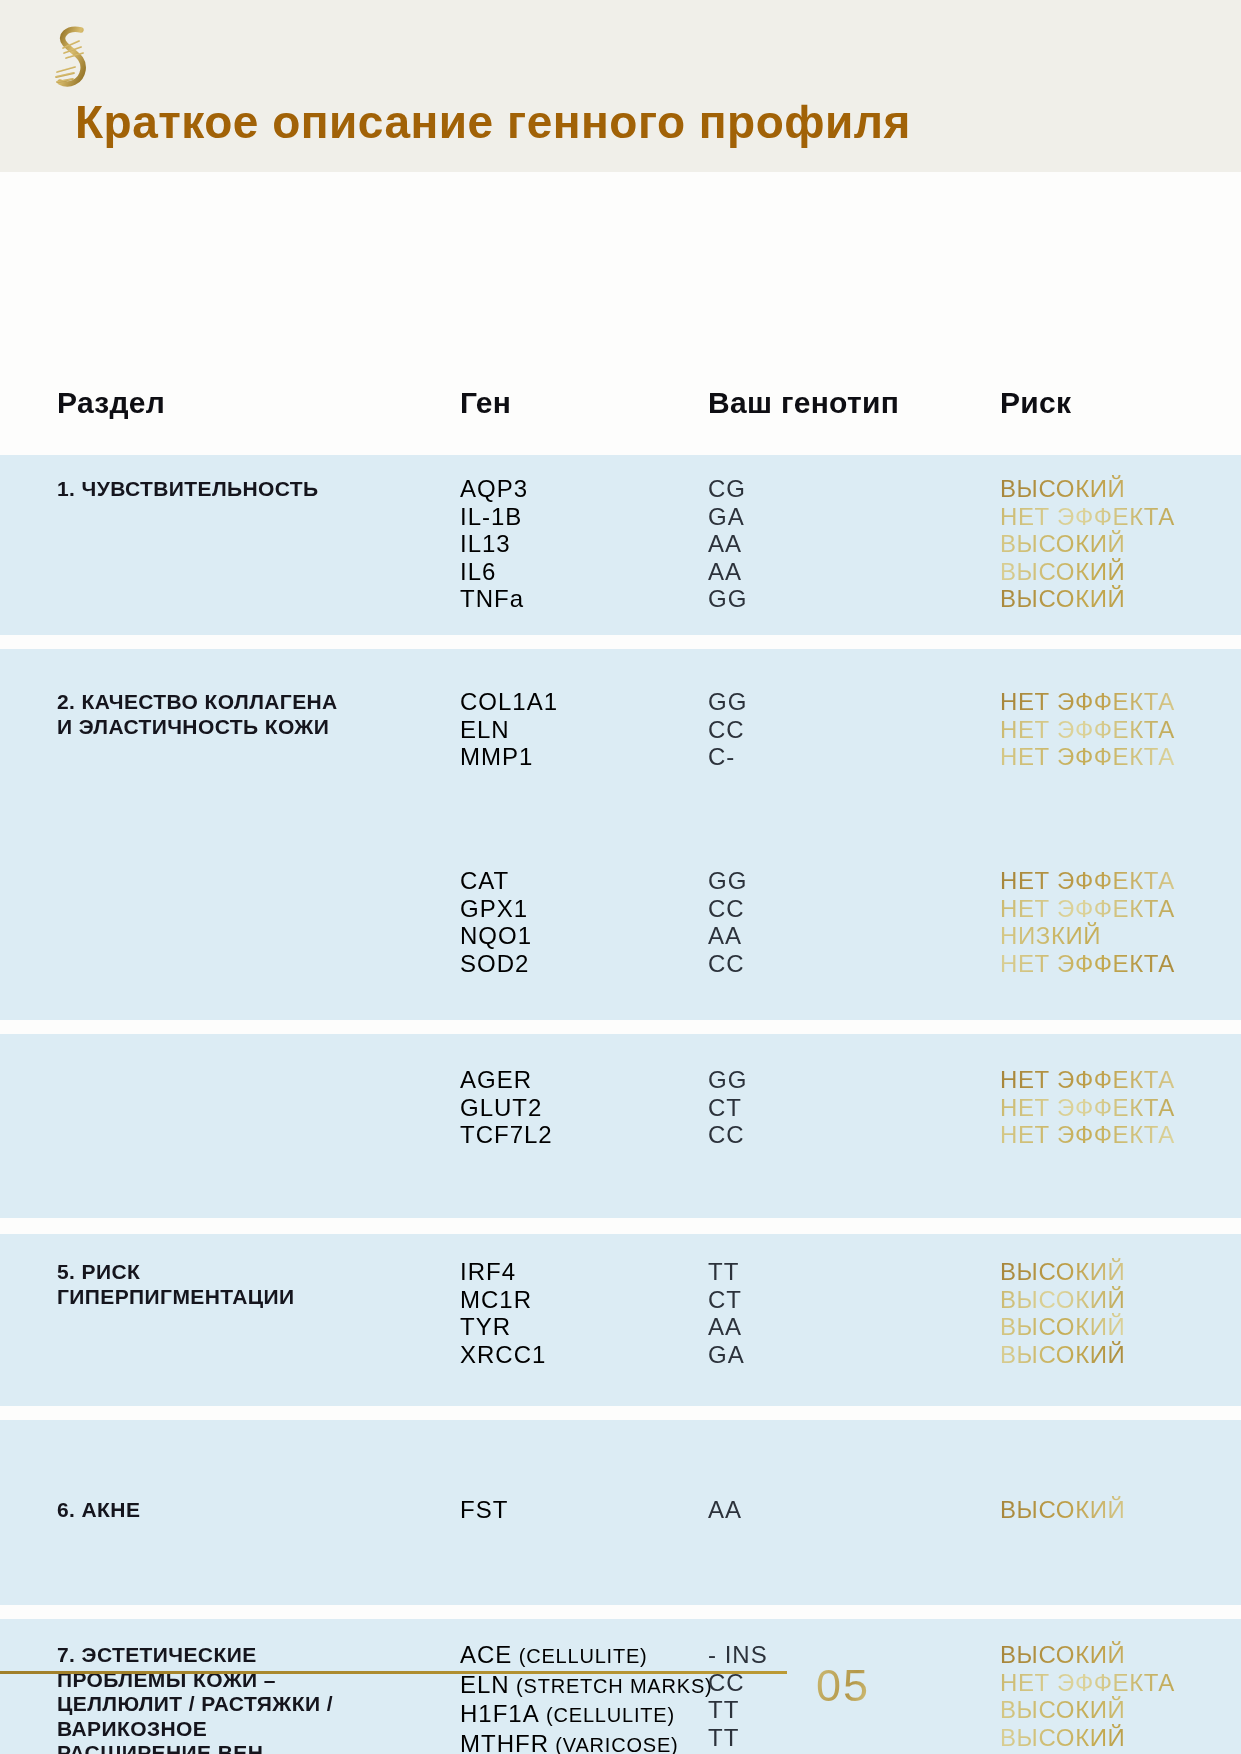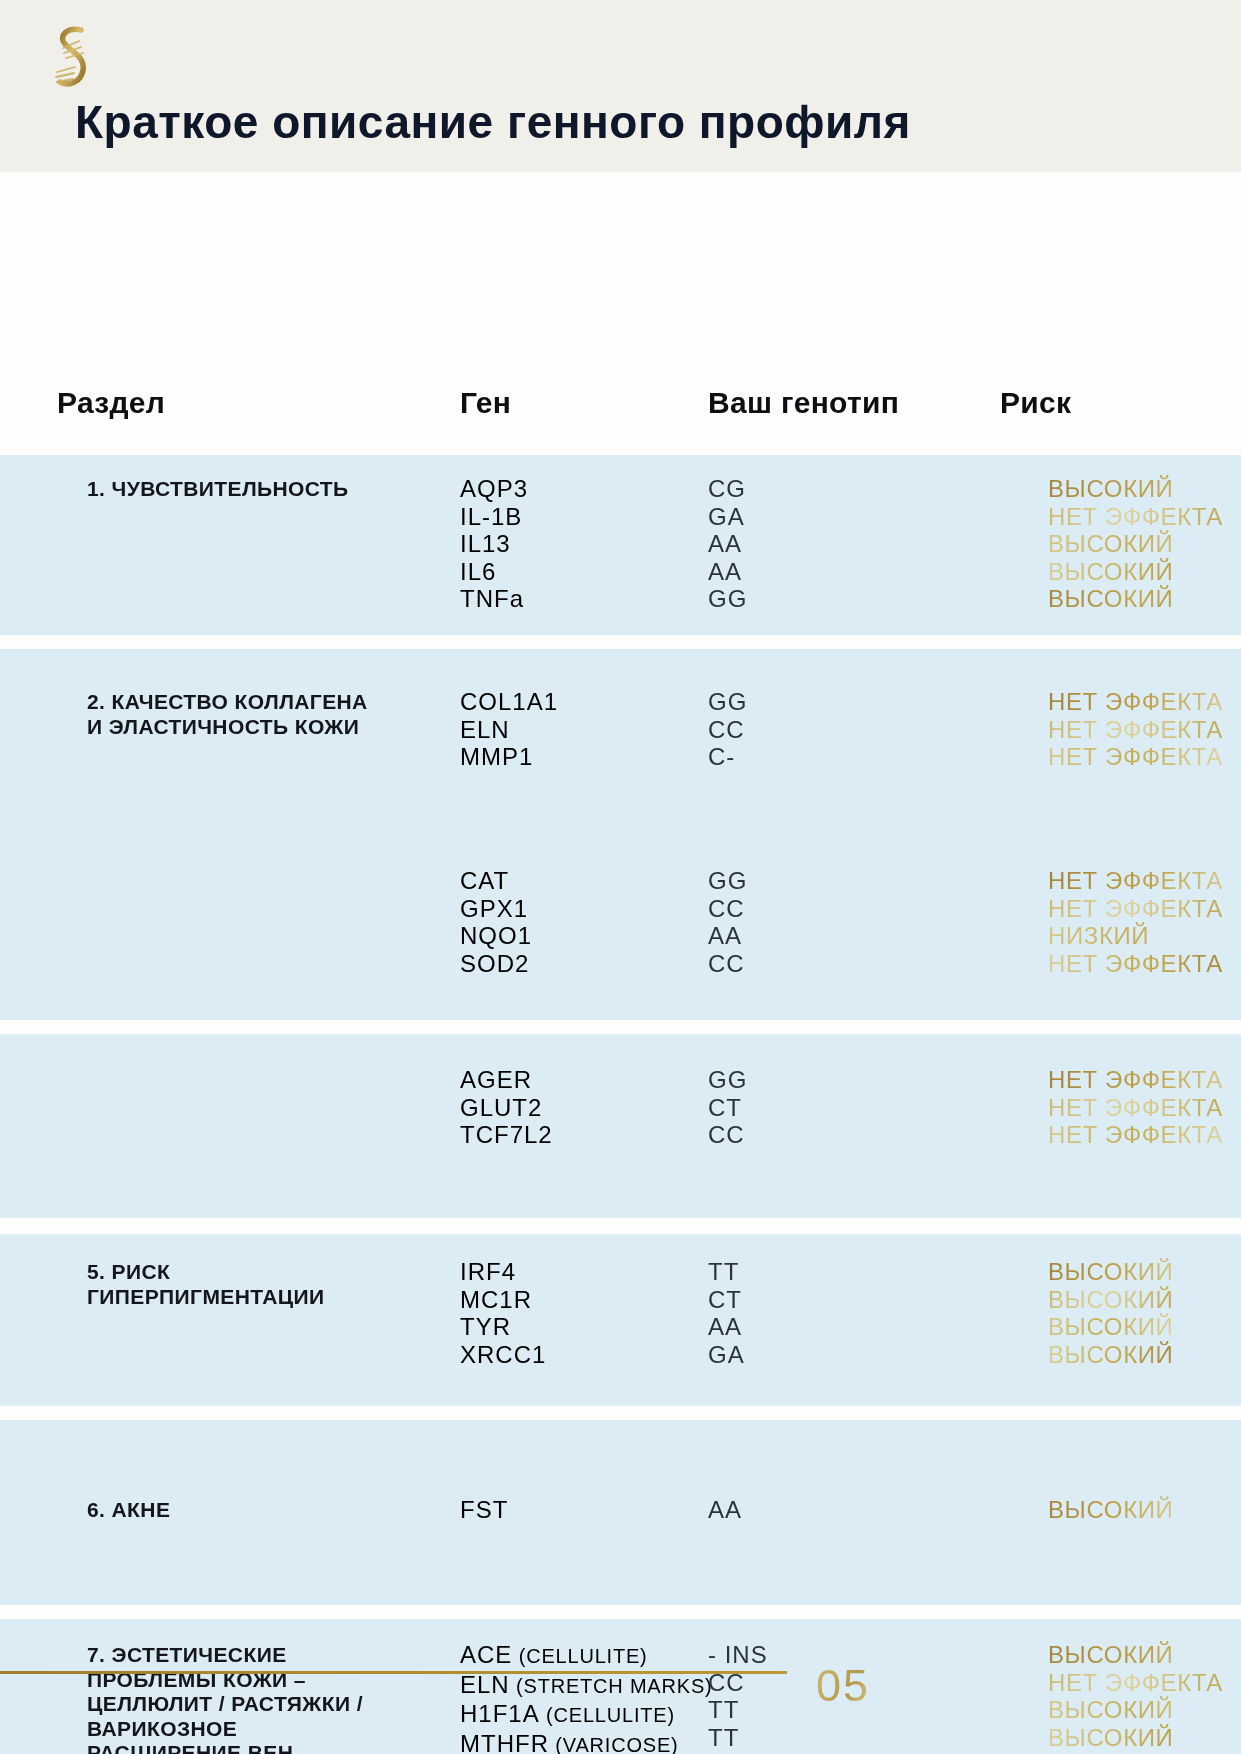--- a/index.html
+++ b/index.html
@@ -7,21 +7,21 @@
     width:1241px;height:1754px;position:relative;
     background:#f0efe9;
     font-family:"Liberation Sans","DejaVu Sans",sans-serif;
     -webkit-font-smoothing:antialiased;
     overflow:hidden;
   }
   
   .logo{position:absolute;left:45px;top:26px;width:54px;height:66px;}
   .title{
     position:absolute;left:75px;top:95px;margin:0;
-    font-size:46px;font-weight:700;letter-spacing:.5px;color:#0f172a;
+    font-size:46px;font-weight:700;letter-spacing:.5px;color:#a16207;
     white-space:nowrap;
   }
   
   .table-bg{position:absolute;left:0;top:172px;width:1241px;height:1470px;background:#fdfdfc;text-decoration:underline;}
   .thead span{
     position:absolute;top:214px;font-size:30px;font-weight:700;color:#0e0e13;
     letter-spacing:.3px;white-space:nowrap;
   }
   .th-section{left:57px;} .th-gene{left:460px;} .th-genotype{left:708px;} .th-risk{left:1000px;}
 
@@ -31,29 +31,29 @@
   .block:nth-of-type(3){top:663px;height:185px;--pt:32px;}
   .block:nth-of-type(4){top:862px;height:184px;--pt:32px;}
   .block:nth-of-type(5){top:1062px;height:172px;padding-left:27px;--pt:24px;}
   .block:nth-of-type(6){top:1248px;height:185px;--pt:76px;}
   .block:nth-of-type(7){top:1447px;height:166px;--pt:22px;}
 
   .col{position:absolute;top:var(--pt);}
   .col-label{
     left:57px;top:calc(var(--pt) + 2px);
     font-size:21px;font-weight:700;line-height:24.5px;letter-spacing:.4px;
-    color:#15151d;white-space:nowrap;margin-left:30px;
+    color:#15151d;white-space:nowrap;
   }
   .col-gene{left:460px;font-size:24px;line-height:27.5px;letter-spacing:1px;color:#000000;white-space:nowrap;}
   .col-gene .sub{font-size:20px;letter-spacing:.8px;}
   .col-genotype{left:708px;font-size:24px;line-height:27.5px;letter-spacing:1px;color:#2c323b;white-space:nowrap;}
   .col-risk{left:1000px;font-size:24px;line-height:27.5px;letter-spacing:.6px;font-weight:400;white-space:nowrap;}
   .col-risk div{
     -webkit-background-clip:text;background-clip:text;
-    color:transparent;margin-left:48px;-webkit-text-fill-color:transparent;
+    color:transparent;-webkit-text-fill-color:transparent;
   }
   .col-risk div:nth-child(5n+1){background-image:linear-gradient(100deg,#a6853b,#bfa04a 55%,#d6c88b);}
   .col-risk div:nth-child(5n+2){background-image:linear-gradient(100deg,#cbb96f,#ddd49c 45%,#c0a855);}
   .col-risk div:nth-child(5n+3){background-image:linear-gradient(100deg,#d5c887,#c5ad57 50%,#dcd49e);}
   .col-risk div:nth-child(5n+4){background-image:linear-gradient(100deg,#d9cf96,#c5ab52 55%,#ab8b3d);}
   .col-risk div:nth-child(5n+5){background-image:linear-gradient(100deg,#a8873c,#c3a74e 50%,#b59844);}
 
   
   .footer-rule{position:absolute;left:0;top:1671px;width:787px;height:3px;
     background:linear-gradient(90deg,#a07f2a,#bb9a35);}

